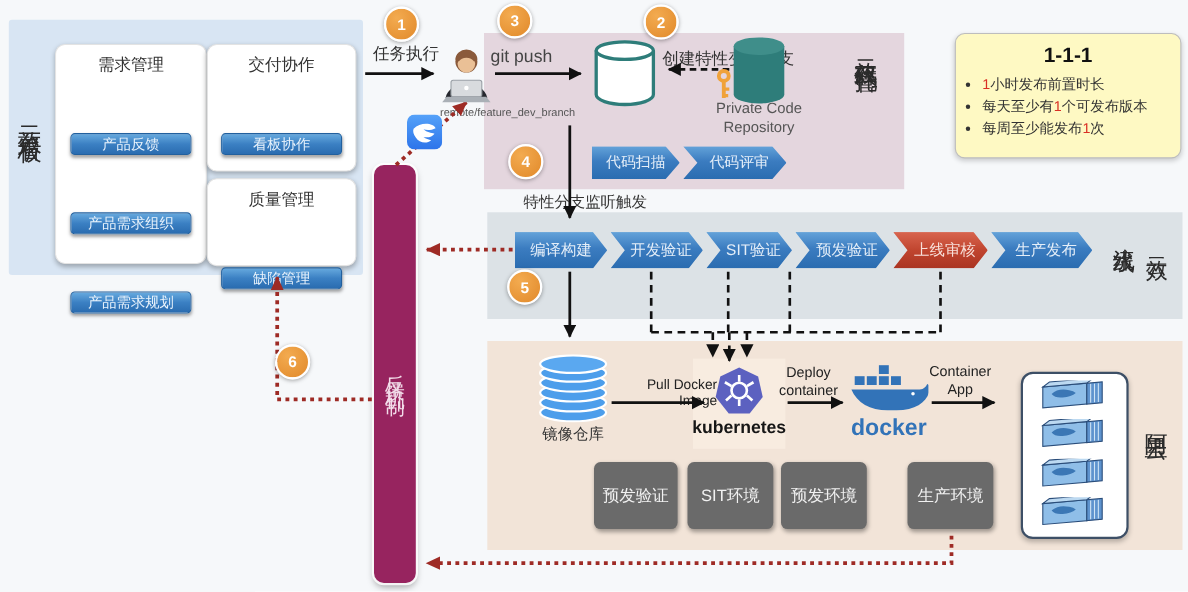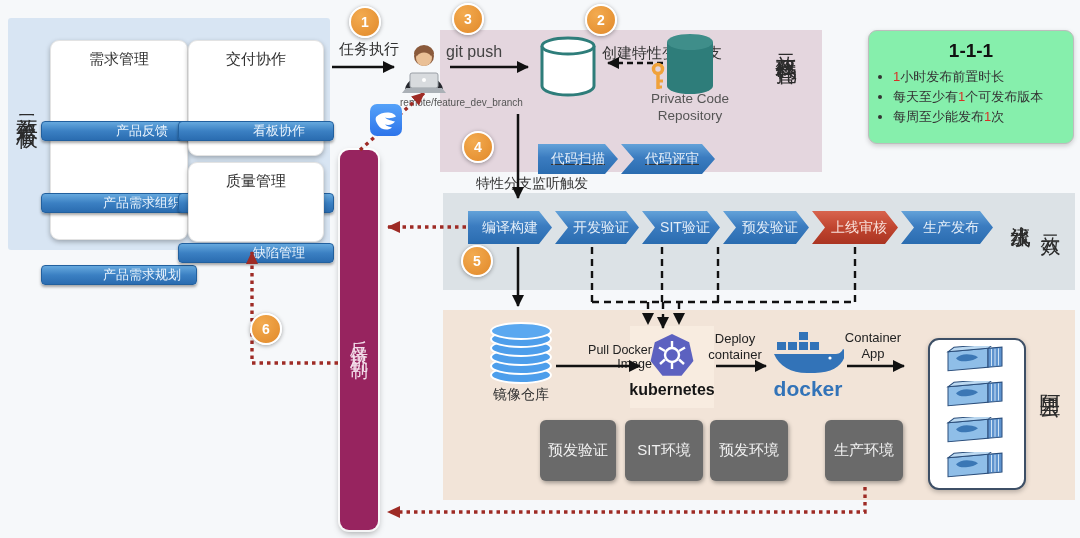--- a/index.html
+++ b/index.html
@@ -6,21 +6,21 @@
   .stage-wrap{position:relative;width:1080px;height:538px;background:#f6f8fa;overflow:hidden;
     font-family:"Liberation Sans","DejaVu Sans",sans-serif;color:#333;}
   .panel{position:absolute;}
   .vlabel{writing-mode:vertical-rl;text-orientation:mixed;letter-spacing:4px;color:#2b2b2b;}
   .white-box{position:absolute;background:#fff;border:1px solid #e3e3e3;border-radius:9px;
     box-shadow:0 2px 5px rgba(0,0,0,.28);display:flex;flex-direction:column;align-items:center;gap:44px;}
   .box-title{font-size:15px;color:#333;margin:9px 0 4px;}
   .blue-btn{width:108px;height:31px;margin:4px 0;border-radius:4px;border:1px solid #22609e;
     background:linear-gradient(180deg,#66a9de 0%,#3b80c3 50%,#2a6cb0 100%);
     color:#e9f3fc;font-size:13px;display:flex;align-items:center;justify-content:center;
-    box-shadow:0 2px 3px rgba(0,0,0,.35);padding-left:46px;}
+    box-shadow:0 2px 3px rgba(0,0,0,.35);}
   .pill{width:104px;height:25px;margin:3.5px 0;background:#fff;border:1px solid #93a3a1;border-radius:7px;
     color:#6d6d6d;font-size:13px;display:flex;align-items:center;justify-content:center;}
   .chev{height:33px;display:flex;align-items:center;justify-content:center;
     background:linear-gradient(180deg,#63a2d9 0%,#3b7cc0 45%,#2a6cb0 100%);
     color:#e4eef8;font-size:14px;flex:0 0 auto;}
   .chev-first{clip-path:polygon(0 0,calc(100% - 13px) 0,100% 50%,calc(100% - 13px) 100%,0 100%);}
   .chev-mid{clip-path:polygon(0 0,calc(100% - 13px) 0,100% 50%,calc(100% - 13px) 100%,0 100%,13px 50%);padding-left:8px;}
   .chev.red{background:linear-gradient(180deg,#d8644e 0%,#c0452f 50%,#aa3422 100%);color:#f8e0da;}
   .chev-row{position:absolute;display:flex;gap:3px;}
   .mini-chev{height:30px;font-size:13.5px;}
@@ -29,21 +29,21 @@
     box-shadow:0 1px 4px rgba(0,0,0,.35);color:#fff;font-weight:bold;font-size:14px;
     display:flex;align-items:center;justify-content:center;z-index:7;}
   .env-box{position:absolute;top:420px;height:61px;background:#6a6a6a;border-radius:6px;
     color:#f1f1f1;font-size:15px;display:flex;align-items:center;justify-content:center;
     box-shadow:1px 2px 4px rgba(0,0,0,.35);z-index:3;}
   .lbl{position:absolute;color:#333;z-index:3;}
   .feedback-bar{position:absolute;left:340px;top:150px;width:38px;height:380px;background:#97245f;
     border-radius:9px;box-shadow:0 0 0 2px rgba(255,255,255,.85),0 3px 7px rgba(0,0,0,.35);
     display:flex;align-items:center;justify-content:center;z-index:4;}
   .feedback-bar .vlabel{font-size:18px;color:#f2dce9;letter-spacing:7px;}
-  .info-box{position:absolute;left:868px;top:30px;width:204px;height:112px;background:#86efac;
+  .info-box{position:absolute;left:868px;top:30px;width:204px;height:112px;background:#fef9c3;
     border:1px solid #bdbdbd;border-radius:9px;box-shadow:0 2px 5px rgba(0,0,0,.18);z-index:3;}
   .info-title{text-align:center;font-size:19px;font-weight:bold;margin-top:9px;color:#111;}
   .info-box ul{margin:5px 0 0;padding-left:24px;list-style:disc;}
   .info-box li{font-size:13px;line-height:1.55;color:#333;}
   .hl{color:#d93025;}
   .overlay{position:absolute;left:0;top:0;z-index:5;pointer-events:none;}
   .icon-abs{position:absolute;z-index:6;}
   .k8s-tile{position:absolute;left:630px;top:326px;width:84px;height:82px;background:#f8ece0;z-index:2;}
   .cont-box{position:absolute;left:928px;top:338px;width:94px;height:148px;background:#fff;
     border:2px solid #3d4f66;border-radius:11px;box-shadow:0 2px 5px rgba(0,0,0,.25);z-index:3;
@@ -119,21 +119,21 @@
   <div class="lbl" style="left:704px;top:331px;width:62px;text-align:center;font-size:13px;line-height:1.25;color:#222;">
     <div>Deploy</div>
     <div>container</div>
   </div>
   <div class="lbl" style="left:766px;top:377px;width:84px;text-align:center;font-size:21px;font-weight:bold;color:#3273b8;">docker</div>
   <div class="lbl" style="left:842px;top:330px;width:62px;text-align:center;font-size:13px;line-height:1.25;color:#222;">
     <div>Container</div>
     <div>App</div>
   </div>
 
-  <div class="chev-row" style="left:538px;top:144px;z-index:3;text-decoration:underline;">
+  <div class="chev-row" style="left:538px;top:133px;z-index:3;">
     <div class="chev mini-chev chev-first" style="width:80px;">代码扫描</div>
     <div class="chev mini-chev chev-mid" style="width:86px;">代码评审</div>
   </div>
 
   <div class="chev-row" style="left:468px;top:211px;z-index:3;">
     <div class="chev chev-first" style="width:84px;">编译构建</div>
     <div class="chev chev-mid" style="width:76px;">开发验证</div>
     <div class="chev chev-mid" style="width:70px;">SIT验证</div>
     <div class="chev chev-mid" style="width:78px;">预发验证</div>
     <div class="chev chev-mid red" style="width:78px;">上线审核</div>

